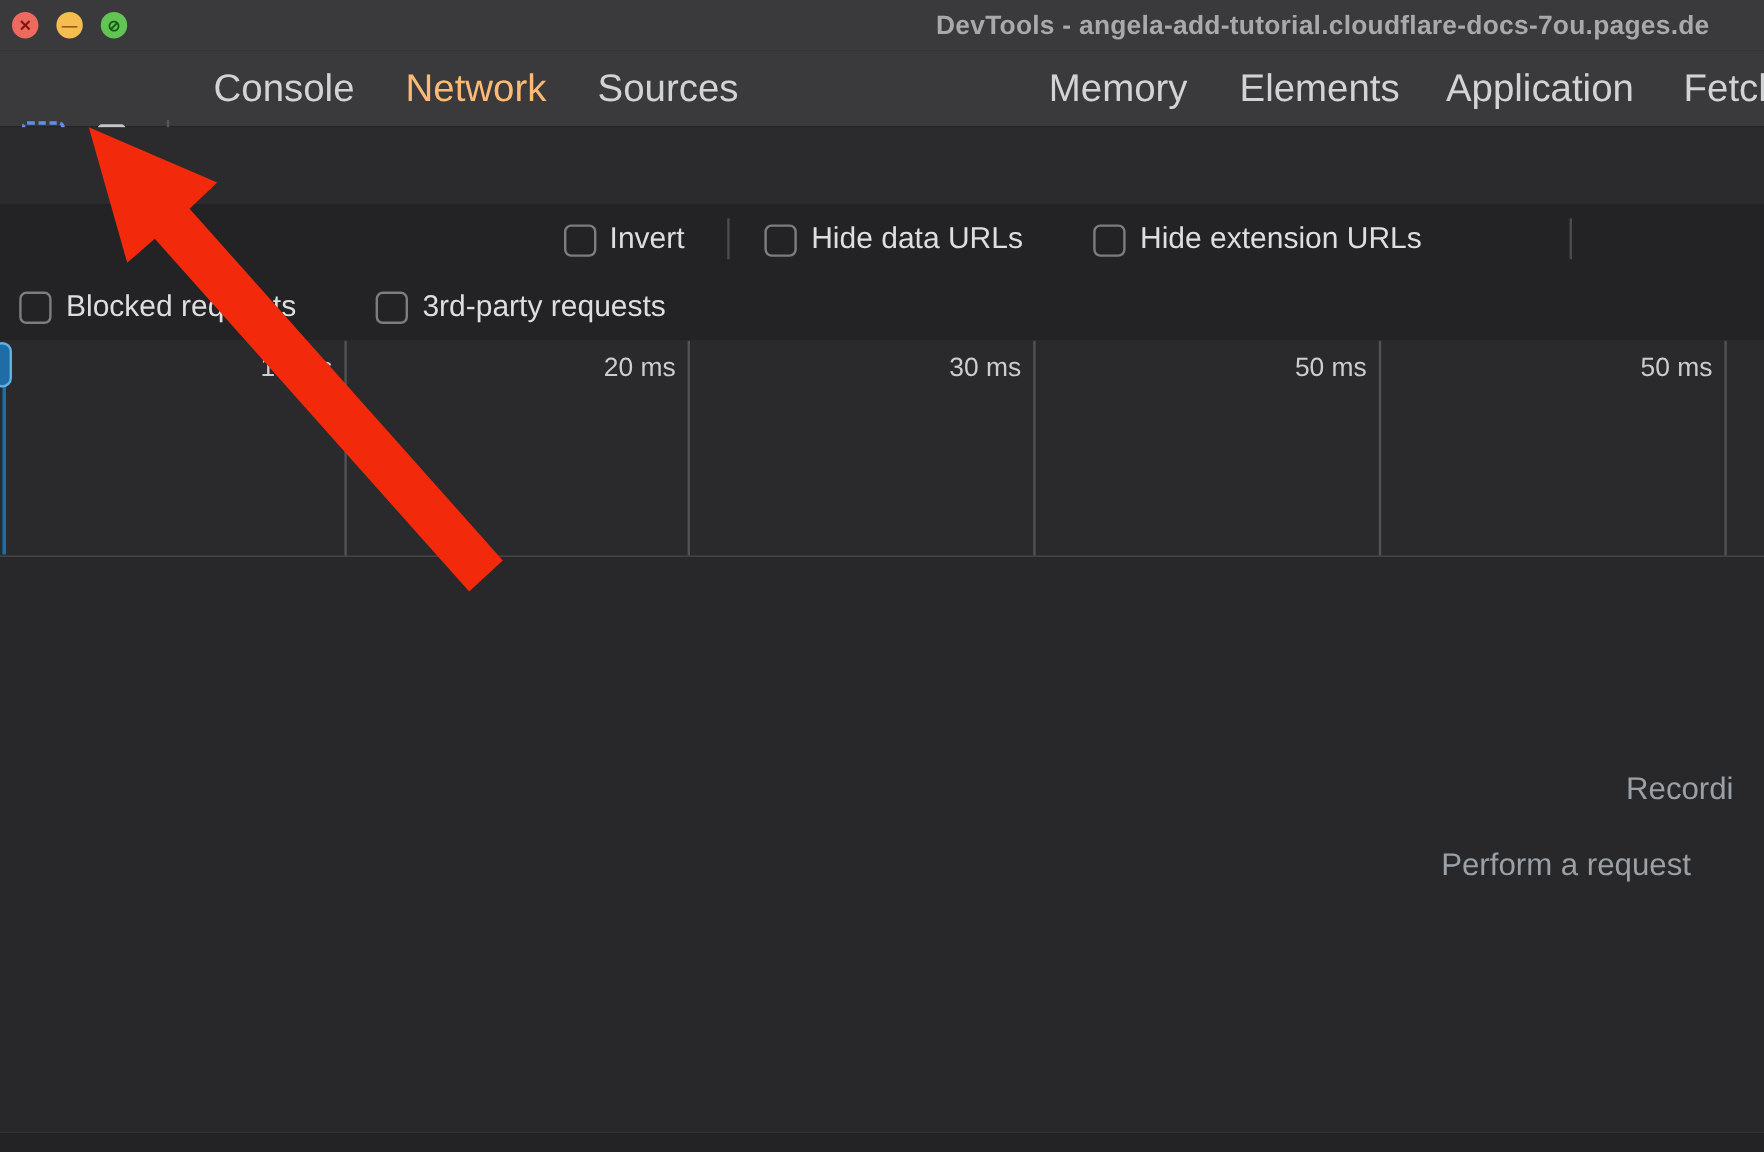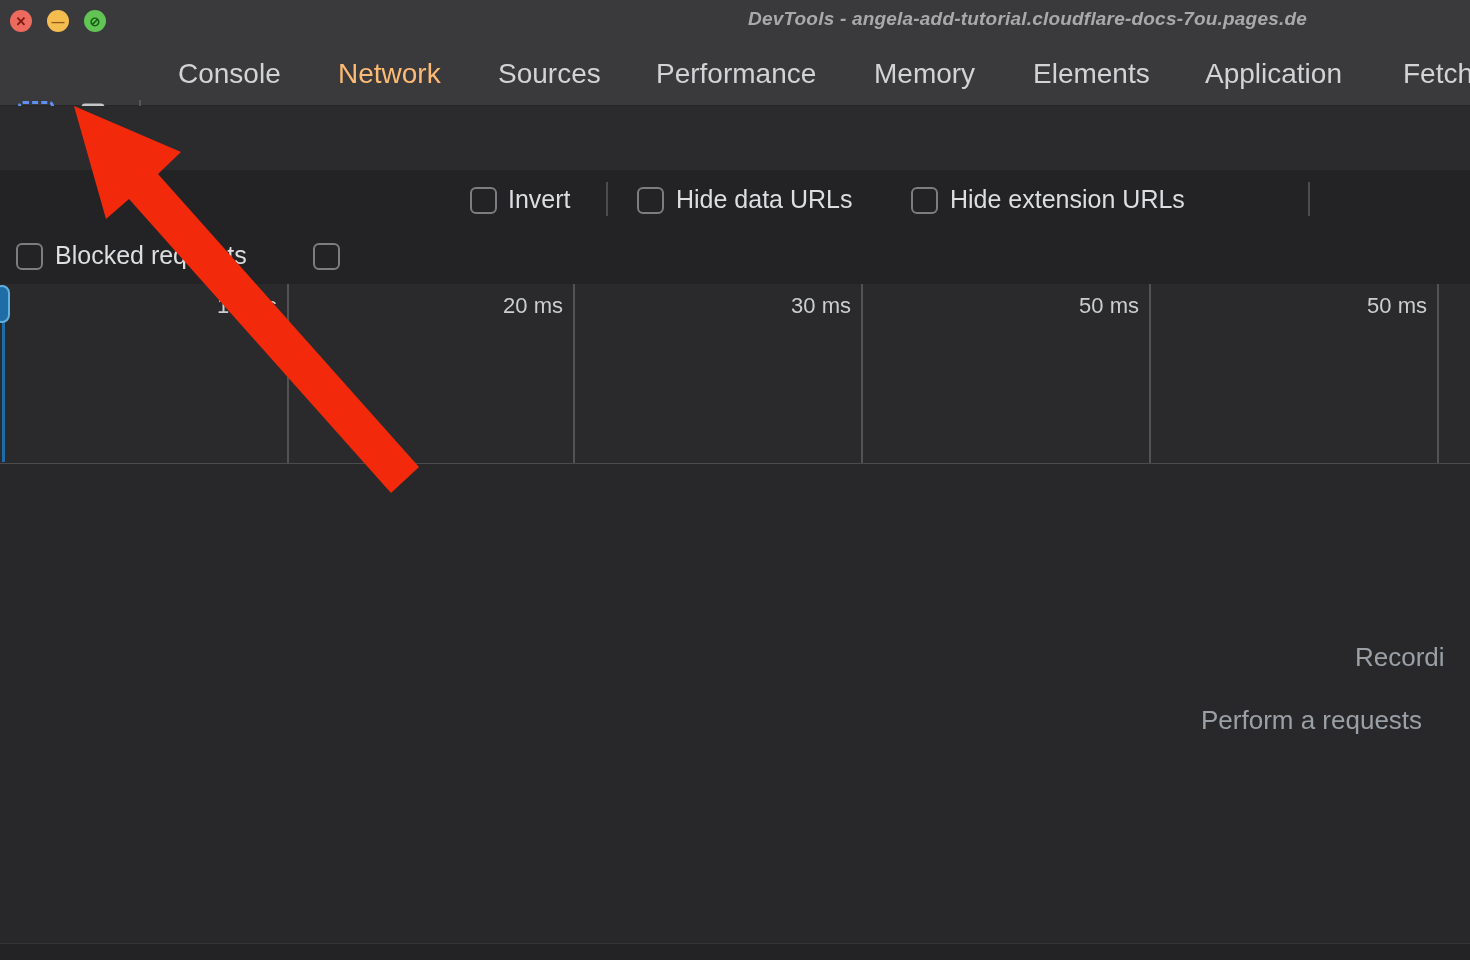--- a/index.html
+++ b/index.html
@@ -9,27 +9,27 @@
   .abs{position:absolute;}
 
   
   .titlebar{left:0;top:0;width:1470px;height:42px;background:#3a3a3c;}
   .tl{top:10px;width:22px;height:22px;border-radius:50%;
       display:flex;align-items:center;justify-content:center;
       font-size:13px;font-weight:700;line-height:1;}
   .tl-close{left:10px;background:#ed6a5e;color:#7e1510;}
   .tl-min{left:47px;background:#f5bd4f;color:#90591a;}
   .tl-zoom{left:84px;background:#61c454;color:#145e12;}
-  .win-title{left:748px;top:8px;white-space:nowrap;font-size:19px;font-weight:700;
-      color:#a9a9ab;letter-spacing:.2px;font-style:italic;}
+  .win-title{left:780px;top:8px;white-space:nowrap;font-size:22px;font-weight:700;
+      color:#a9a9ab;letter-spacing:.2px;}
 
   
   .tabbar{left:0;top:42px;width:1470px;height:63px;background:#3a3a3c;
       border-bottom:1px solid #252527;}
-  .tab{top:0;height:63px;display:flex;align-items:center;font-size:28px;
+  .tab{top:0;height:63px;display:flex;align-items:center;font-size:32px;
       color:#d2d3d5;white-space:nowrap;}
   .tab.active{color:#fdba74;}
   .tab-underline{left:311px;top:101px;width:162px;height:4px;border-radius:3px;
       background:#7cacf8;}
   .vsep-tab{left:139px;top:58px;width:2px;height:34px;background:#56575a;}
 
   .inspect-box{left:18px;top:59px;width:30px;height:30px;border:3px dashed #5f8ff2;
       border-radius:5px;}
   .inspect-box svg{position:absolute;right:-7px;bottom:-6px;}
   .device-icon{left:80px;top:59px;width:34px;height:32px;}
@@ -116,21 +116,20 @@
         <rect x="17" y="10" width="13" height="18" rx="2.5" fill="#3a3a3c" stroke="#c5c6c8" stroke-width="3"></rect>
         <rect x="21.5" y="22.5" width="4" height="2.5" rx="1" fill="#c5c6c8"></rect>
       </svg>
     </div>
 
     <div class="abs vsep-tab"></div>
 
     <div class="abs tab" style="left:178px">Console</div>
     <div class="abs tab active" style="left:338px">Network</div>
     <div class="abs tab" style="left:498px">Sources</div>
-    <div class="abs tab" style="left:656px">Performance</div>
     <div class="abs tab" style="left:874px">Memory</div>
     <div class="abs tab" style="left:1033px">Elements</div>
     <div class="abs tab" style="left:1205px">Application</div>
     <div class="abs tab" style="left:1403px">Fetch</div>
 
     <div class="abs tab-underline"></div>
   </div>
 
   <div class="abs nettoolbar">
 
@@ -218,20 +217,21 @@
     <div class="abs chip-all">All</div>
 
     <div class="abs vsep-f" style="left:1308px;top:12px"></div>
 
     <div class="abs chip-fetch">Fetch/XHR</div>
 
     <div class="abs chk" style="left:16px;top:73px"></div>
     <div class="abs row-label" style="left:55px;top:71px">Blocked requests</div>
 
     <div class="abs chk" style="left:313px;top:73px"></div>
+    <div class="abs row-label" style="left:352px;top:71px">3rd-party requests</div>
   </div>
 
   <div class="abs timeline">
     <div class="abs gridline" style="left:287px"></div>
     <div class="abs gridline" style="left:573px"></div>
     <div class="abs gridline" style="left:861px"></div>
     <div class="abs gridline" style="left:1149px"></div>
     <div class="abs gridline" style="left:1437px"></div>
 
     <div class="abs tick" style="left:157px">10 ms</div>
@@ -239,21 +239,21 @@
     <div class="abs tick" style="left:731px">30 ms</div>
     <div class="abs tick" style="left:1019px">50 ms</div>
     <div class="abs tick" style="left:1307px">50 ms</div>
 
     <div class="abs tl-handle-line"></div>
     <div class="abs tl-handle"></div>
   </div>
 
   <div class="abs mainarea">
     <div class="abs empty-msg" style="left:1355px;top:178px">Recordi</div>
-    <div class="abs empty-msg" style="left:1201px;top:241px">Perform a requests</div>
+    <div class="abs empty-msg" style="left:1201px;top:241px">Perform a request</div>
   </div>
 
   <div class="abs bottomstrip"></div>
 
   <svg class="abs arrow-overlay" viewBox="0 0 1470 960">
     <polygon points="74,106 181,152 158,174 419,467 391,493 129,199 106,219" fill="#f3290c"></polygon>
   </svg>
 
 </div>
 

